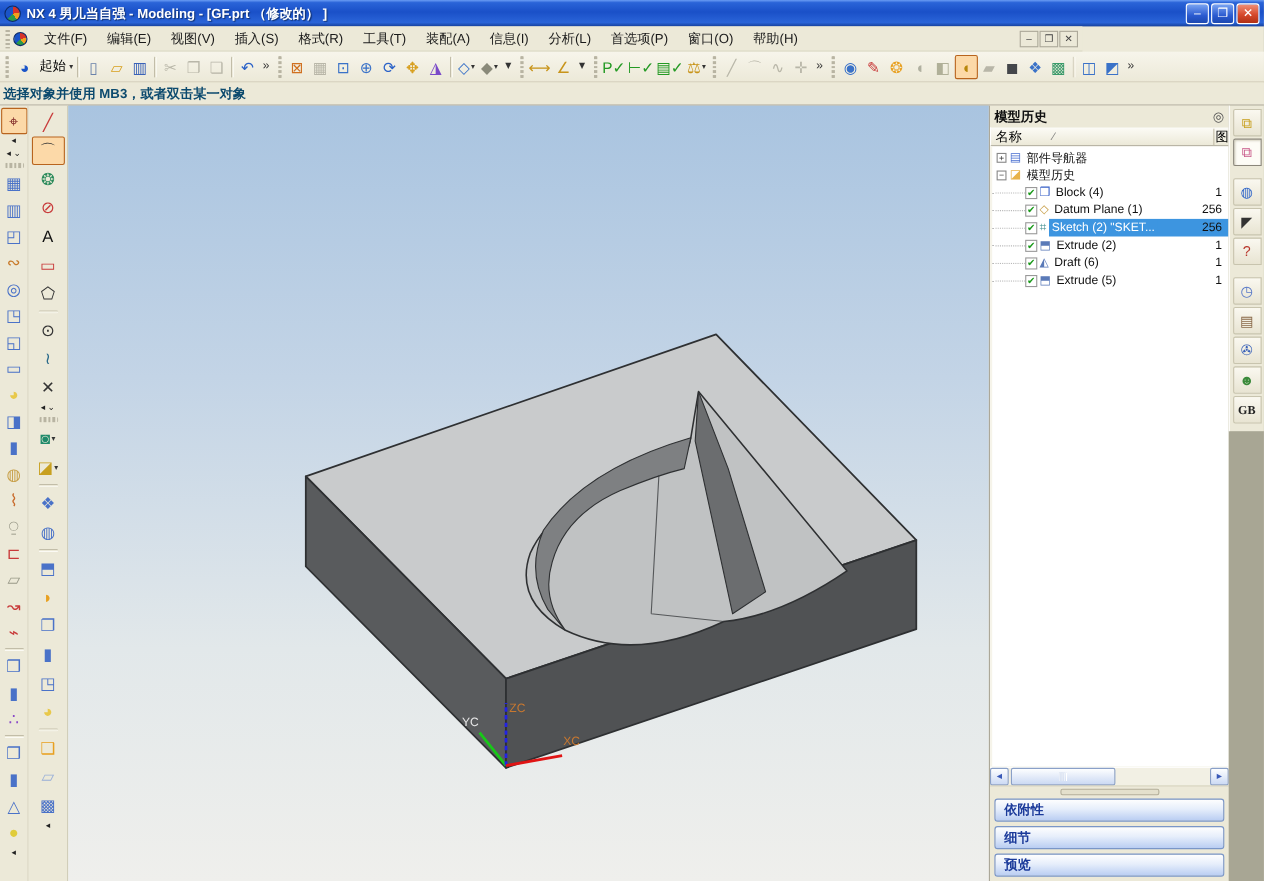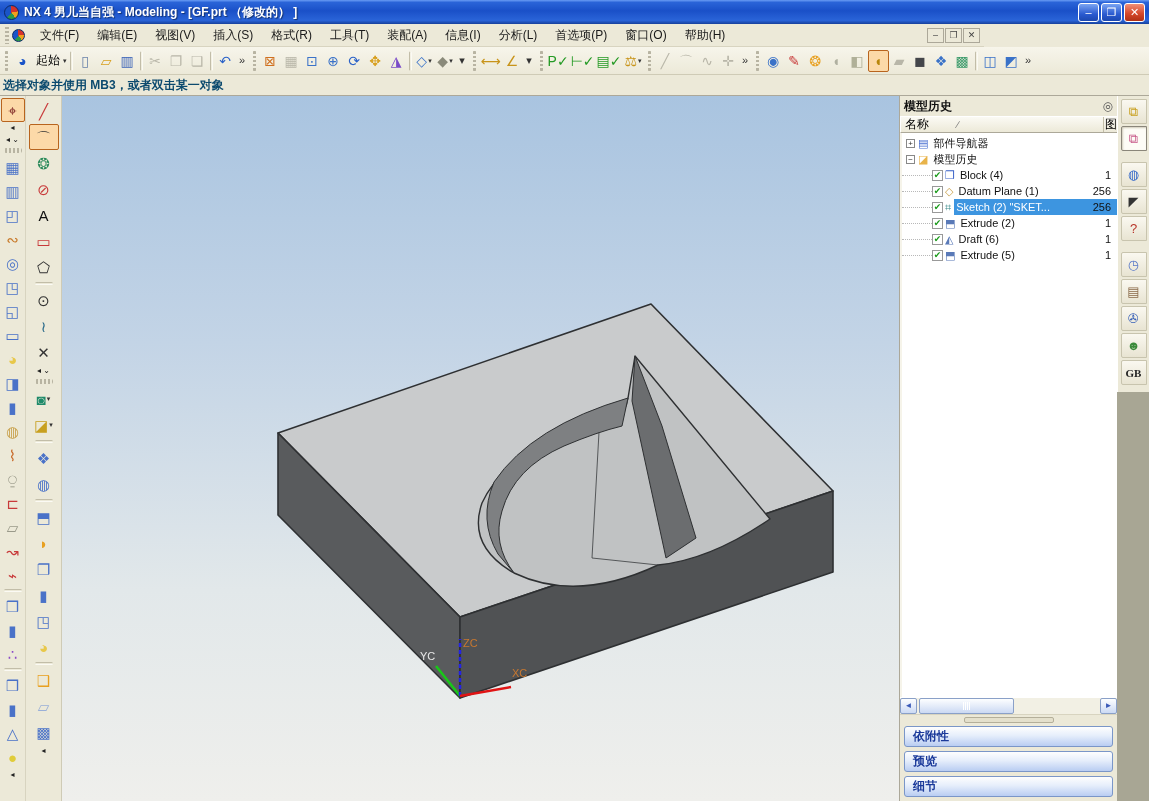--- a/index.html
+++ b/index.html
@@ -896,25 +896,25 @@
     <div class="splitter">
       <span class="grip-tab"></span>
     </div>
     <div class="panels">
 
         <div class="acc">
           <span>依附性</span>
         </div>
 
         <div class="acc">
+          <span>细节</span>
+        </div>
+
+        <div class="acc">
           <span>预览</span>
-        </div>
-
-        <div class="acc">
-          <span>细节</span>
         </div>
       </div>
   </div>
 
   <div class="resourcebar">
     <div class="rb-top">
 
         <span class="tb-it">
           <span class="g" style="color: rgb(200, 160, 32);">⧉</span>
 

